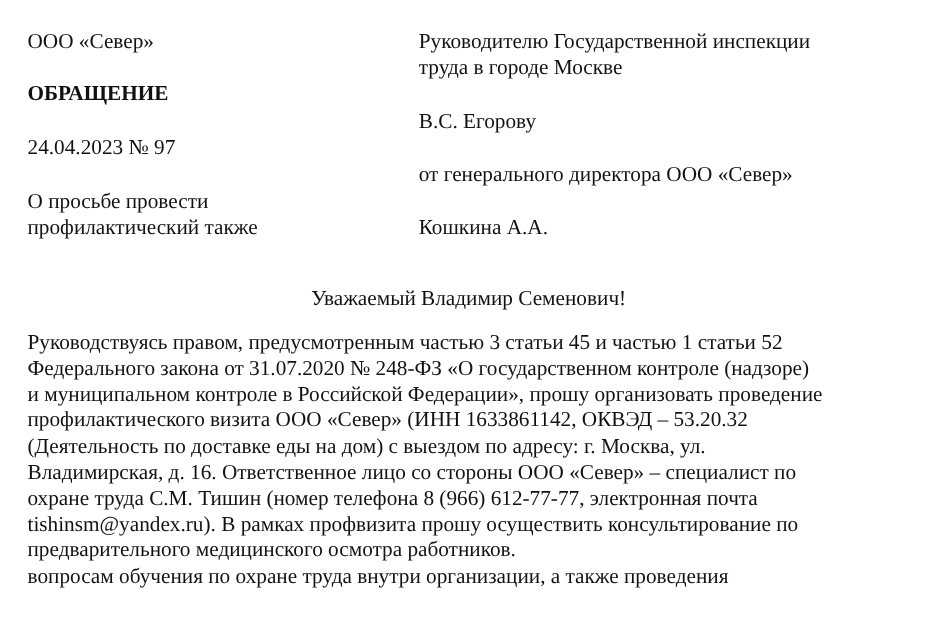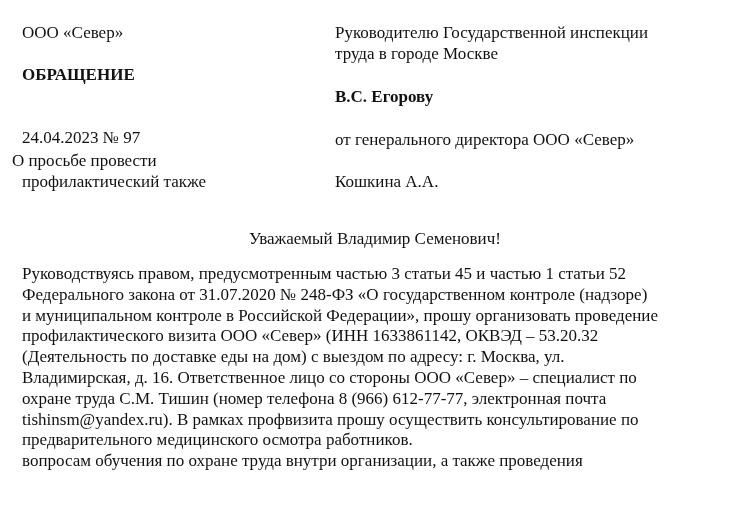--- a/index.html
+++ b/index.html
@@ -13,29 +13,29 @@
   .center { left: 0; width: 750px; text-align: center; }
   .para { position: absolute; left: 22px; top: 264px; width: 720px; line-height: 20.8px; }
   .para div { white-space: nowrap; }
 </style>
 </head>
 <body>
 
 <div>
   <div class="abs" style="left:22px; top:22px;">ООО «Север»</div>
   <div class="abs bold" style="left:22px; top:64px;text-align:center;">ОБРАЩЕНИЕ</div>
-  <div class="abs" style="left:22px; top:107px;margin-top:20px;">24.04.2023 № 97</div>
-  <div class="abs" style="left:12px; top:150px;font-family:Liberation Serif, serif;">О просьбе провести</div>
+  <div class="abs" style="left:22px; top:107px;">24.04.2023 № 97</div>
+  <div class="abs" style="left:22px; top:150px;font-family:Liberation Serif, serif;">О просьбе провести</div>
   <div class="abs" style="left:22px; top:171px;">профилактический также</div>
 </div>
 
 <div>
   <div class="abs" style="left:335px; top:22px;">Руководителю Государственной инспекции</div>
   <div class="abs" style="left:335px; top:43px;">труда в городе Москве</div>
-  <div class="abs" style="left:335px; top:86px;font-weight:bold;">В.С. Егорову</div>
+  <div class="abs" style="left:335px; top:86px;">В.С. Егорову</div>
   <div class="abs" style="left:335px; top:129px;font-family:Liberation Serif, serif;">от генерального директора ООО «Север»</div>
   <div class="abs" style="left:335px; top:171px;">Кошкина А.А.</div>
 </div>
 
 <div class="abs center" style="top:228px;">Уважаемый Владимир Семенович!</div>
 
 <div class="para">
   <div>Руководствуясь правом, предусмотренным частью 3 статьи 45 и частью 1 статьи 52</div>
   <div>Федерального закона от 31.07.2020 № 248-ФЗ «О государственном контроле (надзоре)</div>
   <div>и муниципальном контроле в Российской Федерации», прошу организовать проведение</div>

